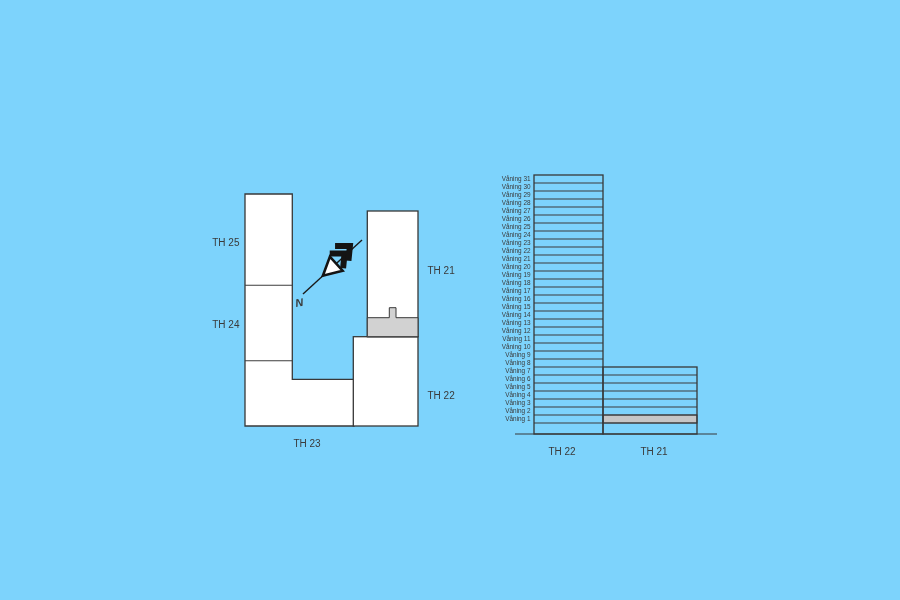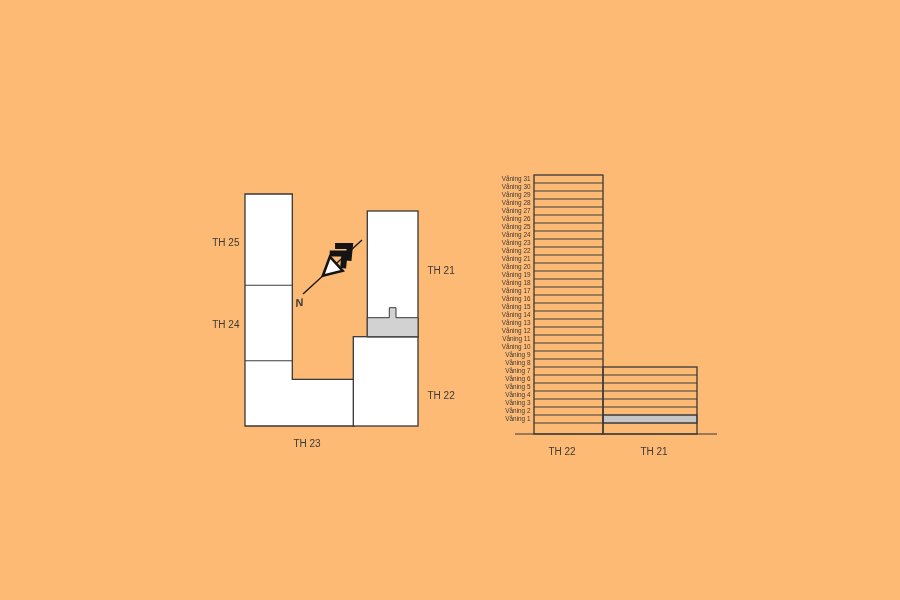--- a/index.html
+++ b/index.html
@@ -1,16 +1,16 @@
 <!DOCTYPE html>
 <html><head>
 <meta charset="utf-8">
 <style>
   html,body{margin:0;padding:0;background:#fff;}
-  .canvas{position:relative;width:900px;height:600px;background:#fdba74;overflow:hidden;}
+  .canvas{position:relative;width:900px;height:600px;background:#7dd3fc;overflow:hidden;}
   svg{position:absolute;left:0;top:0;}
   svg text{font-family:"Liberation Sans","DejaVu Sans",sans-serif;fill:#3a3a3a;}
   .outline{fill:#ffffff;stroke:#383838;stroke-width:1.3;}
   .noline{fill:none;stroke:#383838;stroke-width:1.3;}
   .thin{stroke:#3c3c3c;stroke-width:1.05;}
   .lbl{font-size:10px;}
   .flbl{font-size:6.4px;}
   .nlbl{font-size:11px;font-style:italic;font-weight:bold;}
   .hl{stroke:#383838;stroke-width:1;}
 </style>

